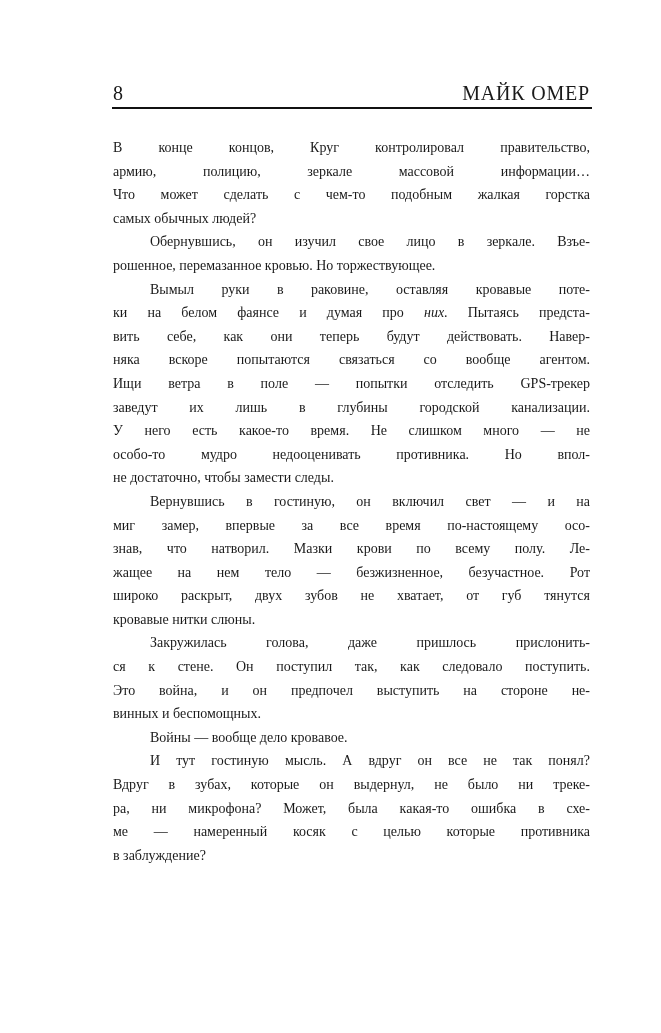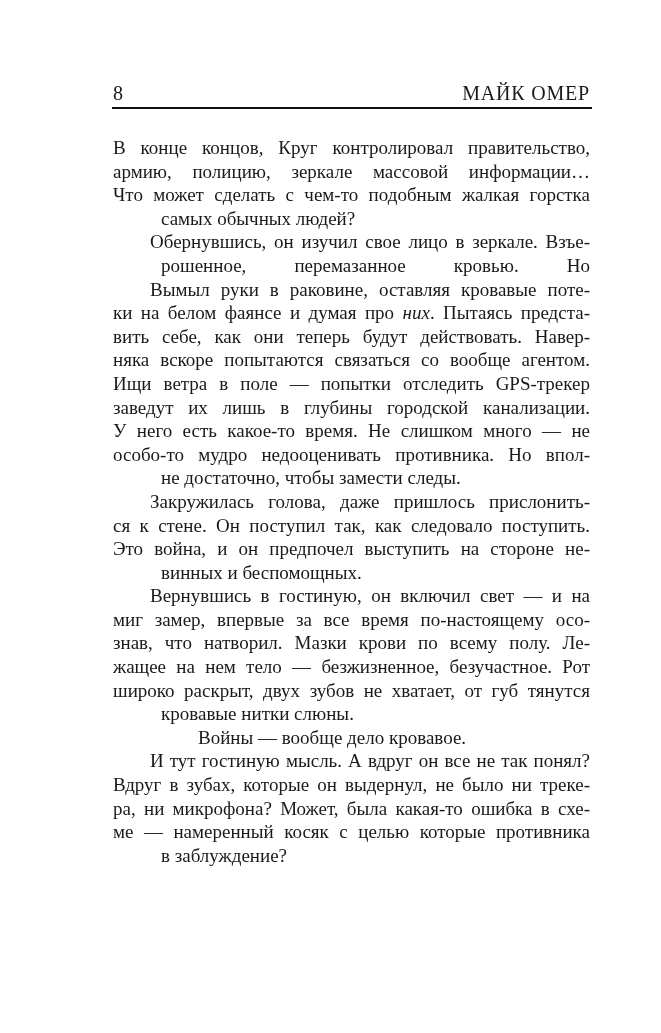--- a/index.html
+++ b/index.html
@@ -42,33 +42,32 @@
     top: 107px;
     width: 480px;
     height: 2px;
     background: var(--rule);
   }
   .body-text {
     position: absolute;
     left: 113px;
     top: 136px;
     width: 477px;
-    font-size: 19px;
+    font-size: 14px;
     line-height: 23.6px;
   }
   .para .line {
     height: 23.6px;
     overflow: hidden;
     text-align: justify;
     text-align-last: justify;
     white-space: normal;
   }
   .para .line:last-child {
     text-align-last: left;
-    margin-left: 48px;
   }
   .para.indent .line:first-child {
     text-indent: 37px;
   }
   .para .line em {
   }
 </style>
 </head>
 <body>
 
@@ -94,32 +93,32 @@
         <div class="line"><span>ки на белом фаянсе и думая про </span><em>них</em><span>. Пытаясь предста-</span></div>
         <div class="line">вить себе, как они теперь будут действовать. Навер-</div>
         <div class="line">няка вскоре попытаются связаться со вообще агентом.</div>
         <div class="line">Ищи ветра в поле — попытки отследить GPS-трекер</div>
         <div class="line">заведут их лишь в глубины городской канализации.</div>
         <div class="line">У него есть какое-то время. Не слишком много — не</div>
         <div class="line">особо-то мудро недооценивать противника. Но впол-</div>
         <div class="line">не достаточно, чтобы замести следы.</div>
       </div>
       <div class="para indent">
-        <div class="line">Закружилась голова, даже пришлось прислонить-</div>
-        <div class="line">ся к стене. Он поступил так, как следовало поступить.</div>
-        <div class="line">Это война, и он предпочел выступить на стороне не-</div>
-        <div class="line">винных и беспомощных.</div>
-      </div>
-      <div class="para indent">
         <div class="line">Вернувшись в гостиную, он включил свет — и на</div>
         <div class="line">миг замер, впервые за все время по-настоящему осо-</div>
         <div class="line">знав, что натворил. Мазки крови по всему полу. Ле-</div>
         <div class="line">жащее на нем тело — безжизненное, безучастное. Рот</div>
         <div class="line">широко раскрыт, двух зубов не хватает, от губ тянутся</div>
         <div class="line">кровавые нитки слюны.</div>
+      </div>
+      <div class="para indent">
+        <div class="line">Закружилась голова, даже пришлось прислонить-</div>
+        <div class="line">ся к стене. Он поступил так, как следовало поступить.</div>
+        <div class="line">Это война, и он предпочел выступить на стороне не-</div>
+        <div class="line">винных и беспомощных.</div>
       </div>
       <div class="para indent">
         <div class="line">Войны — вообще дело кровавое.</div>
       </div>
       <div class="para indent">
         <div class="line">И тут гостиную мысль. А вдруг он все не так понял?</div>
         <div class="line">Вдруг в зубах, которые он выдернул, не было ни треке-</div>
         <div class="line">ра, ни микрофона? Может, была какая-то ошибка в схе-</div>
         <div class="line">ме — намеренный косяк с целью которые противника</div>
         <div class="line">в заблуждение?</div>

